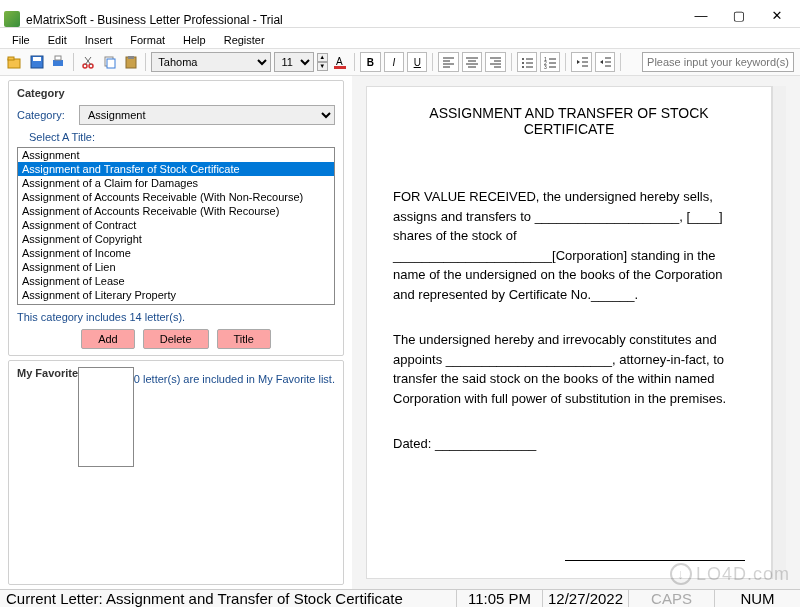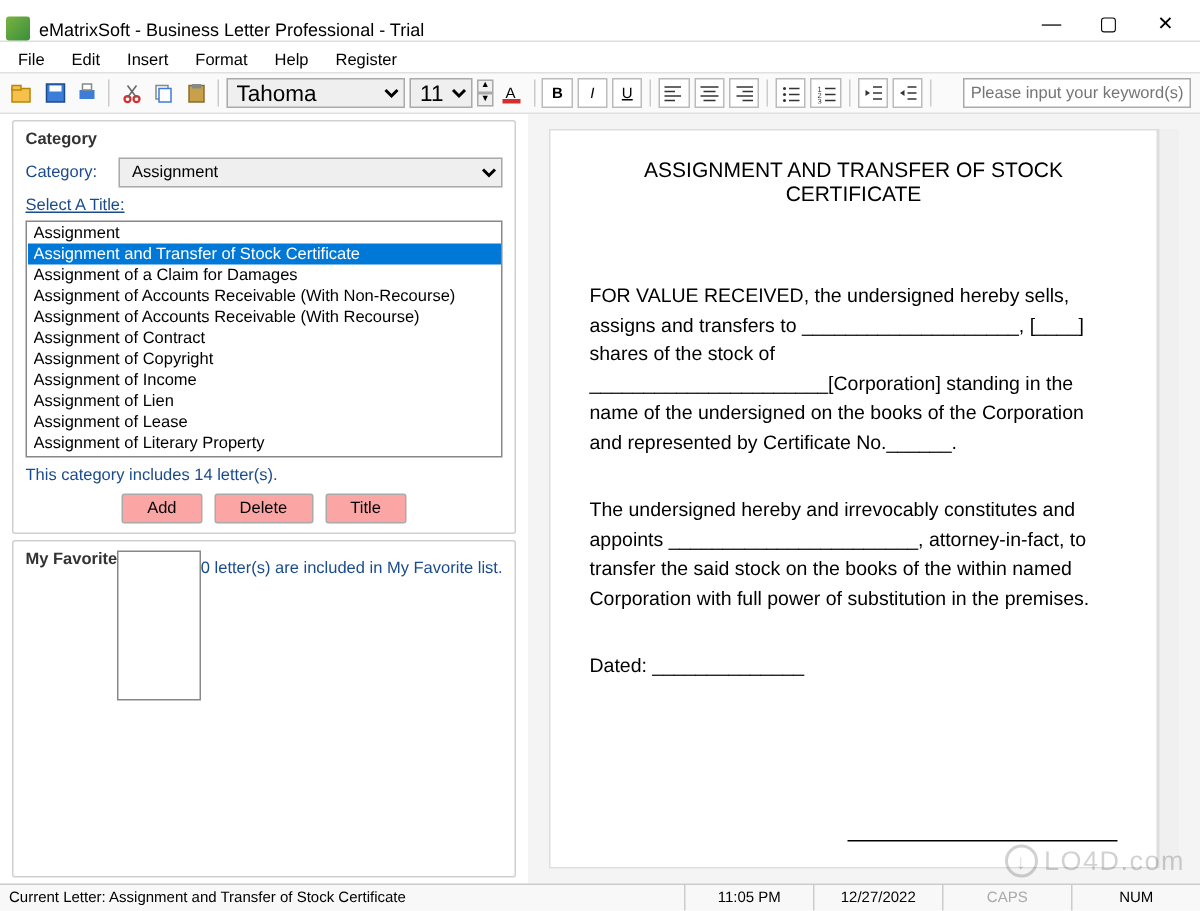--- a/index.html
+++ b/index.html
@@ -10,53 +10,53 @@
 .title-text { flex: 1; font-size: 12px; }
 .win-btn { width: 38px; height: 24px; display: flex; align-items: center; justify-content: center; font-family: Arial; font-size: 13px; cursor: pointer; }
 
 .menubar { display: flex; height: 20px; padding: 0 4px; align-items: flex-end; gap: 2px; }
 .menu-item { padding: 2px 8px; cursor: pointer; }
 
 .toolbar { display: flex; align-items: center; height: 28px; padding: 2px 6px; gap: 3px; border-top: 1px solid #e0e0e0; border-bottom: 1px solid #e0e0e0; background: #fafafa; }
 .tbtn { width: 20px; height: 20px; display: flex; align-items: center; justify-content: center; border: 1px solid transparent; cursor: pointer; font-size: 10px; }
 .tbtn.boxed { border: 1px solid #bbb; background: #fff; width: 22px; height: 20px; }
 .tsep { width: 1px; height: 18px; background: #ccc; margin: 0 2px; }
-.font-select { height: 20px; font-size: 15px; border: 1px solid #aaa; padding: 0 2px; }
+.font-select { height: 20px; font-size: 11px; border: 1px solid #aaa; padding: 0 2px; }
 .font-name { width: 130px; }
 .font-size { width: 42px; }
 .spin { display: flex; flex-direction: column; width: 12px; }
 .spin div { height: 9px; border: 1px solid #aaa; font-size: 6px; text-align: center; line-height: 6px; background: #f0f0f0; cursor: pointer; }
 .search-box { flex: 1; height: 20px; border: 1px solid #aaa; padding: 0 4px; color: #888; font-size: 11px; margin-left: 16px; }
 
 .content { display: flex; height: 513px; }
 
 .left-panel { width: 352px; padding: 4px 8px 4px 8px; display: flex; flex-direction: column; gap: 4px; overflow: hidden; }
 .group { border: 1px solid #d0d0d0; border-radius: 2px; padding: 6px 8px; }
 .group-title { font-weight: bold; font-size: 11px; margin-bottom: 6px; color: #333; }
 .form-row { display: flex; align-items: center; margin-bottom: 6px; gap: 6px; }
 .form-label { color: #1a4b8c; width: 56px; }
 .form-select { flex: 1; height: 20px; border: 1px solid #aaa; padding: 0 4px; font-size: 11px; }
-.select-title-label { color: #1a4b8c; margin: 4px 0; text-decoration: underline; }
+.select-title-label { color: #1a4b8c; margin: 4px 12px; }
 .listbox { border: 1px solid #888; height: 158px; overflow-y: auto; font-size: 11px; background: #fff; }
 .listbox-item { padding: 0px 4px; white-space: nowrap; overflow: hidden; cursor: pointer; line-height: 14px; }
 .listbox-item.selected { background: #0078d7; color: #fff; }
 .includes-text { color: #1a4b8c; margin: 6px 0; }
 .btn-row { display: flex; justify-content: center; gap: 8px; }
 .btn { border: 1px solid #aaa; background: #fca5a5; padding: 3px 16px; font-size: 11px; cursor: pointer; border-radius: 2px; }
 .fav-box { border: 1px solid #888; height: 100px; background: #fff; }
 .fav-text { color: #1a4b8c; margin-top: 6px; }
 
 .right-panel { flex: 1; background: #f4f4f4; padding: 10px 14px 10px 14px; position: relative; display: flex; }
 .doc { background: #fff; flex: 1; padding: 18px 26px; font-family: Tahoma, sans-serif; font-size: 13px; color: #000; overflow: hidden; border: 1px solid #ddd; }
 .doc-title { text-align: center; font-size: 14px; margin-bottom: 50px; }
 .doc-p { margin-bottom: 26px; line-height: 1.5; }
 .doc-sign { border-top: 1px solid #000; width: 180px; float: right; margin-top: 80px; }
 .vscroll { width: 14px; background: #f0f0f0; border-left: 1px solid #ddd; }
 
-.statusbar { position: absolute; bottom: 0; left: 0; right: 0; height: 18px; display: flex; align-items: center; border-top: 1px solid #ccc; font-size: 10px; background: #f8f8f8; }
+.statusbar { position: absolute; bottom: 0; left: 0; right: 0; height: 18px; display: flex; align-items: center; border-top: 1px solid #ccc; font-size: 15px; background: #f8f8f8; }
 .status-cell { padding: 0 6px; border-left: 1px solid #ccc; height: 100%; display: flex; align-items: center; }
 .status-cell:first-child { border-left: none; flex: 1; }
 .status-cell.fixed { width: 86px; justify-content: center; }
 .status-cell.dim { color: #aaa; }
 
 .watermark { position: absolute; bottom: 22px; right: 10px; font-size: 18px; color: rgba(0,0,0,0.18); font-weight: 300; letter-spacing: 1px; pointer-events: none; display: flex; align-items: center; gap: 4px; }
 .watermark .arrowcirc { width: 22px; height: 22px; border: 2px solid rgba(0,0,0,0.18); border-radius: 50%; display: flex; align-items: center; justify-content: center; font-size: 14px; }
 
 svg { display: block; }
 </style>

